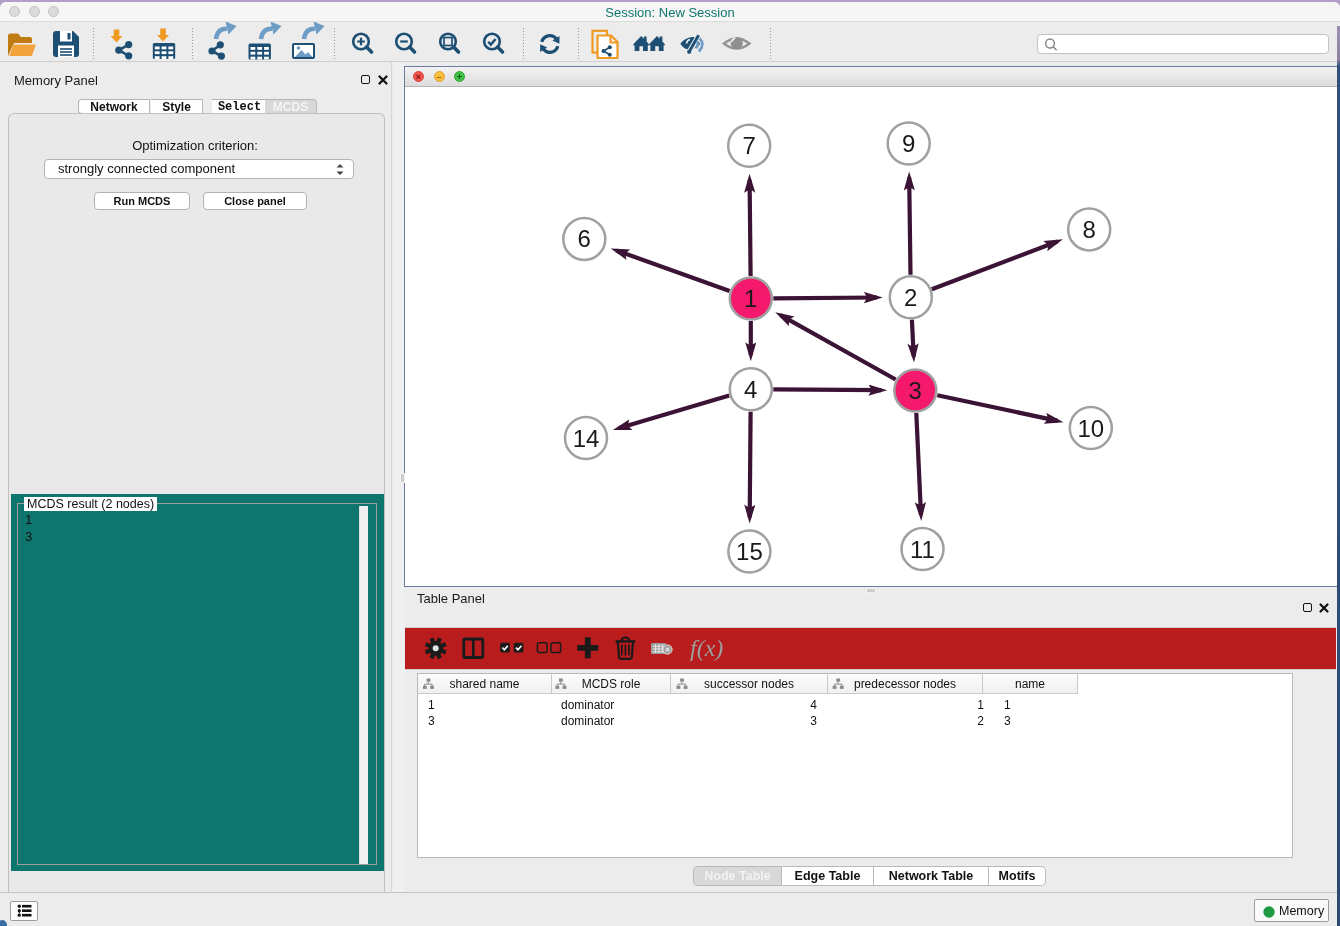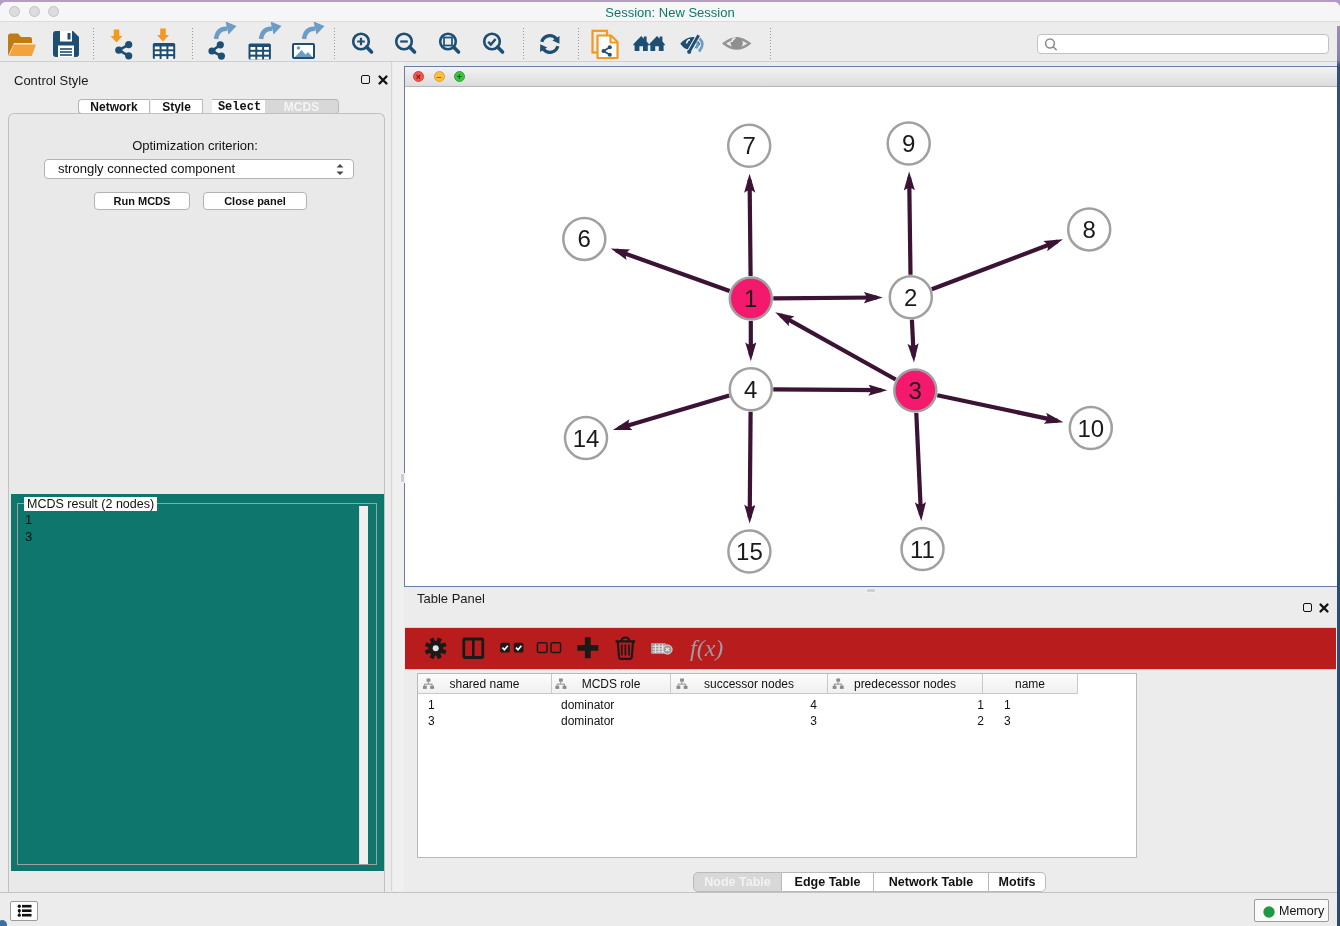--- a/index.html
+++ b/index.html
@@ -29,25 +29,25 @@
 
 #netwin { left:404px; top:66px; width:934px; height:521px; border:1px solid #6b7ba3; background:#fff; }
 #nettitle { left:0; top:0; width:932px; height:20px; background:linear-gradient(#f3f3f3, #dcdcdc); border-bottom:1px solid #b6b6b6; }
 .ntl { width:11px; height:11px; border-radius:50%; top:4px; font-size:9px; font-weight:bold; text-align:center; line-height:10px; }
 #netname { top:3px; left:0; width:100%; text-align:center; font-size:13px; font-weight:bold; color:#222; }
 #rightstrip { left:1337px; top:26px; width:3px; height:900px; z-index:60; background:linear-gradient(#9c8fb2 0px, #8b80a0 34px, #31517a 40px, #2c4a6e 100%); }
 
 #tpanel { left:405px; top:587px; width:931px; height:304px; background:#ececec; }
 #tp-title { left:12px; top:4px; font-size:13px; color:#1a1a1a; }
 #tp-toolbar { left:0; top:40px; width:931px; height:43px; background:#b91c1c; border-top:1px solid #d2d2d2; border-bottom:1px solid #cecece; }
-#ttable { left:12px; top:86px; width:720px; height:185px; background:#fff; border:1px solid #b9b9b9; }
+#ttable { left:12px; top:86px; width:876px; height:185px; background:#fff; border:1px solid #b9b9b9; }
 .thcell { position:absolute; top:0; height:20px; background:linear-gradient(#fcfcfc,#f0f0f0); border-right:1px solid #c9c9c9; border-bottom:1px solid #c9c9c9; font-size:12px; color:#111; text-align:center; line-height:20px; }
 .trow { position:absolute; font-size:12px; color:#111; height:16px; line-height:16px; }
 #bottomtabs { left:288px; top:279px; height:20px; font-size:12.5px; font-weight:bold; }
-.btab { position:absolute; top:6px; height:20px; background:#fff; border:1px solid #b9b9b9; border-left:none; text-align:center; line-height:19px; color:#111; }
+.btab { position:absolute; top:0; height:20px; background:#fff; border:1px solid #b9b9b9; border-left:none; text-align:center; line-height:19px; color:#111; }
 
 #statusbar { left:0; top:891.5px; width:1340px; height:34.5px; background:#ececec; border-top:1px solid #c3c3c3; }
 #listbtn { left:10px; top:8px; width:28px; height:20px; background:#fdfdfd; border:1px solid #9c9c9c; border-radius:2px; }
 #membtn { left:1254px; top:6px; width:75px; height:23px; background:#fafafa; border:1px solid #9c9c9c; border-radius:2px; font-size:12.5px; color:#111; }
 </style>
 </head>
 <body>
 <div id="win" class="abs"></div>
 <div id="titlebar" class="abs">
   <div class="tl abs" style="left:9px;"></div>
@@ -157,30 +157,30 @@
   <div class="vsep abs" style="left:334px;"></div>
   <div class="vsep abs" style="left:523px;"></div>
   <div class="vsep abs" style="left:578px;"></div>
   <div class="vsep abs" style="left:770px;"></div>
   <div id="searchbox" class="abs"><svg width="24" height="20" viewBox="0 0 24 20">
         <circle cx="12" cy="8.5" r="4.4" fill="none" stroke="#8a8a8a" stroke-width="1.5"></circle>
         <line x1="15.2" y1="11.7" x2="18.2" y2="14.7" stroke="#8a8a8a" stroke-width="1.5" stroke-linecap="round"></line>
       </svg></div>
 </div>
 <div id="cpanel" class="abs">
-  <div id="cp-title" class="abs">Control Style</div>
+  <div id="cp-title" class="abs">Memory Panel</div>
   <div class="abs" style="left:361px;top:13px;width:9px;height:9px;border:1.5px solid #111;border-radius:2px;"></div>
   <svg class="abs" style="left:377px;top:12px;" width="12" height="12" viewBox="0 0 12 12">
       <path d="M2.5 2.5 L9.5 9.5 M9.5 2.5 L2.5 9.5" stroke="#111" stroke-width="2.3" stroke-linecap="round"></path>
     </svg>
   <div class="tabrow abs" style="left:0;top:37px;width:392px;">
     <div class="tab" style="left:78px;width:72px;border-left:1px solid #b4b4b4;border-radius:4px 0 0 4px;">Network</div>
     <div class="tab" style="left:151px;width:52px;">Style</div>
     <div class="tab" style="left:212px;width:56px;font-family:Liberation Mono, monospace;">Select</div>
-    <div class="tab" style="left:265px;width:74px;background:#d8d8d8;color:#f4f4f4;border-radius:0 4px 4px 0;">MCDS</div>
+    <div class="tab" style="left:265px;width:52px;background:#d8d8d8;color:#f4f4f4;border-radius:0 4px 4px 0;">MCDS</div>
   </div>
   <div id="cp-content" class="abs"></div>
   <div id="optlabel" class="abs">Optimization criterion:</div>
   <div id="dropdown" class="abs">strongly connected component
     <svg class="abs" style="right:8px;top:3px;" width="10" height="13" viewBox="0 0 10 13">
         <path d="M1.5 4.5 L5 1 L8.5 4.5 Z M1.5 8.5 L5 12 L8.5 8.5 Z" fill="#444"></path>
       </svg>
   </div>
   <div class="btn abs" style="left:94px;top:130px;width:96px;">Run MCDS</div>
   <div class="btn abs" style="left:203px;top:130px;width:104px;">Close panel</div>

